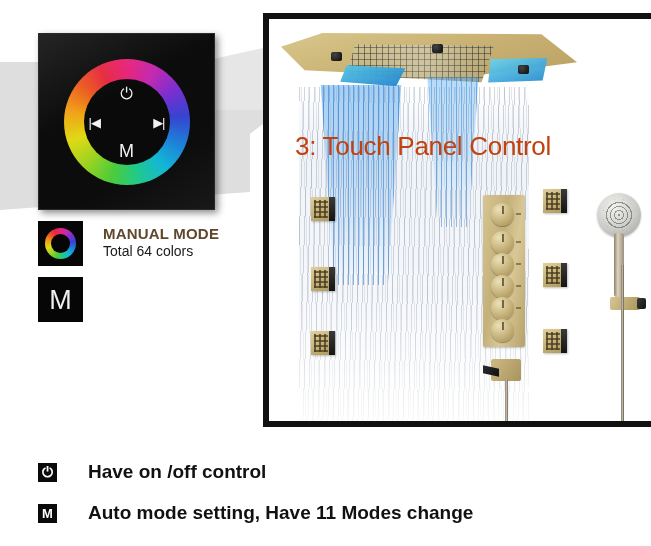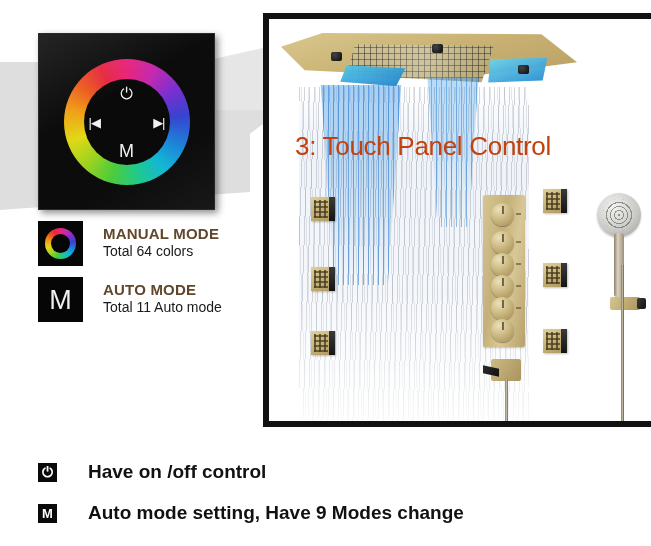--- a/index.html
+++ b/index.html
@@ -202,43 +202,39 @@
       <div class="ltext">
         <div class="ltitle">MANUAL MODE</div>
         <div class="lsub">Total 64 colors</div>
       </div>
     </div>
 
     <div class="lrow">
       <div class="lsw">
         <div class="lsw-m">M</div>
       </div>
-      <div class="ltext">
-        <div class="ltitle">AUTO MODE</div>
-        <div class="lsub">Total 11 Auto mode</div>
-      </div>
     </div>
 
   </div>
 
 
   <div class="instr">
 
     <div class="irow">
       <div class="ibox">
         <span class="pw">⏻</span>
       </div>
       <div class="itext">Have on /off control</div>
     </div>
 
     <div class="irow">
       <div class="ibox">
         <span>M</span>
       </div>
-      <div class="itext">Auto mode setting, Have 9 Modes change</div>
+      <div class="itext">Auto mode setting, Have 11 Modes change</div>
     </div>
 
   </div>
 
   <div class="frame">
     <div class="photo">
 
       <div class="ceil">
         <div class="plate"></div>
         <div class="inner"></div>

